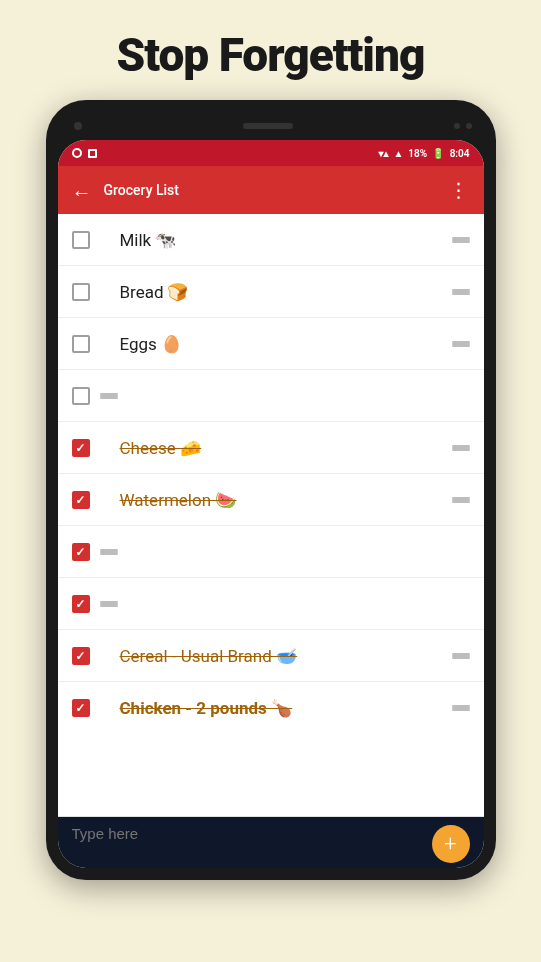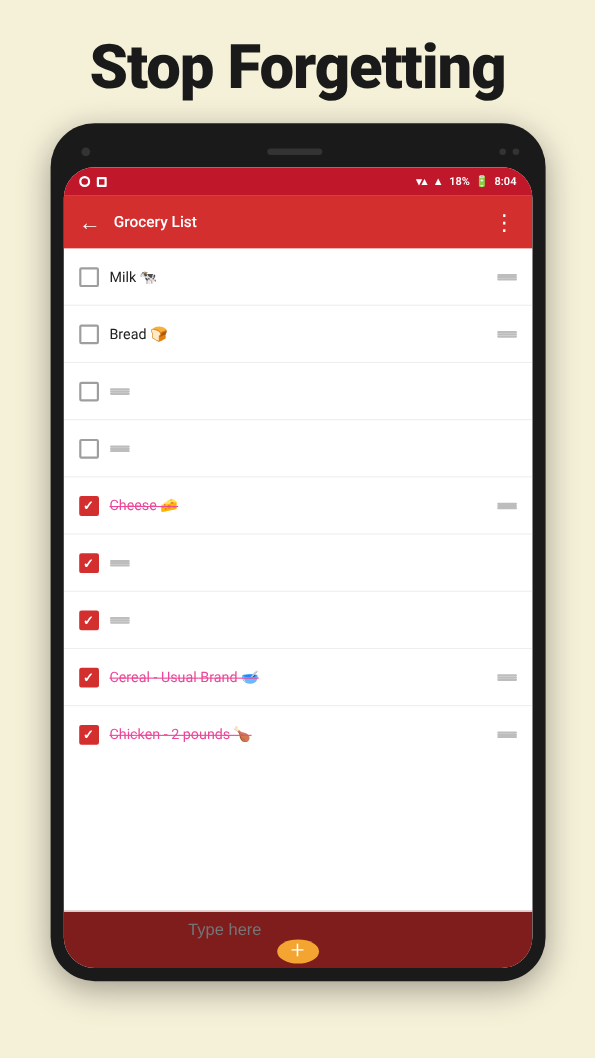--- a/index.html
+++ b/index.html
@@ -8,21 +8,21 @@
       height: 962px;
       background-color: #f5f0d8;
       font-family: 'Roboto', Arial, sans-serif;
       display: flex;
       flex-direction: column;
       align-items: center;
       overflow: hidden;
     }
 
     .page-title {
-      font-size: 56px;
+      font-size: 46px;
       font-weight: 900;
       color: #1a1a1a;
       text-align: center;
       padding: 28px 20px 18px;
       letter-spacing: -1px;
     }
 
     .phone-frame {
       width: 450px;
       height: 780px;
@@ -153,20 +153,21 @@
       display: flex;
       align-items: center;
       padding: 0 14px;
       height: 52px;
       border-bottom: 1px solid #eeeeee;
       gap: 10px;
     }
 
     .list-item:last-child {
       border-bottom: none;
+      font-weight: bold;
     }
 
     .checkbox {
       width: 18px;
       height: 18px;
       border: 2px solid #9e9e9e;
       border-radius: 2px;
       display: flex;
       align-items: center;
       justify-content: center;
@@ -180,44 +181,44 @@
 
     .checkbox.checked::after {
       content: '✓';
       color: white;
       font-size: 12px;
       font-weight: bold;
     }
 
     .item-text {
       flex: 1;
-      font-size: 13px;
+      font-size: 17px;
       color: #212121;
+      margin-left: 20px;
     }
 
     .item-text.strikethrough {
       text-decoration: line-through;
-      color: #ec4899;
+      color: #a16207;
     }
 
     .drag-line {
       width: 18px;
       height: 2px;
       background: #bdbdbd;
       border-radius: 1px;
     }
 
     .input-bar {
-      background: #7f1d1d;
-      display: flex;
-      align-items: center;
+      background: #0f172a;
+      display: flex;
+      align-items: flex-start;
       padding: 8px 14px;
       height: 52px;
       border-top: 1px solid #e0e0e0;
-      flex-direction: column;
     }
 
     .input-field {
       flex: 1;
       background: transparent;
       border: none;
       outline: none;
       font-size: 15px;
       color: #aaa;
     }
@@ -291,37 +292,47 @@
           <div class="checkbox"></div>
           <span class="item-text">Bread 🍞</span>
           <div>
       <div class="drag-line"></div>
       <div class="drag-line"></div>
       <div class="drag-line"></div>
     </div>
         </div>
         <div class="list-item">
           <div class="checkbox"></div>
+          <span class="item-text">Eggs 🥚</span>
           <div>
       <div class="drag-line"></div>
       <div class="drag-line"></div>
       <div class="drag-line"></div>
     </div>
         </div>
         <div class="list-item">
           <div class="checkbox"></div>
           <div>
       <div class="drag-line"></div>
       <div class="drag-line"></div>
       <div class="drag-line"></div>
     </div>
         </div>
         <div class="list-item">
           <div class="checkbox checked"></div>
           <span class="item-text strikethrough">Cheese 🧀</span>
+          <div>
+      <div class="drag-line"></div>
+      <div class="drag-line"></div>
+      <div class="drag-line"></div>
+    </div>
+        </div>
+        <div class="list-item">
+          <div class="checkbox checked"></div>
+          <span class="item-text strikethrough">Watermelon 🍉</span>
           <div>
       <div class="drag-line"></div>
       <div class="drag-line"></div>
       <div class="drag-line"></div>
     </div>
         </div>
         <div class="list-item">
           <div class="checkbox checked"></div>
           <div>
       <div class="drag-line"></div>

